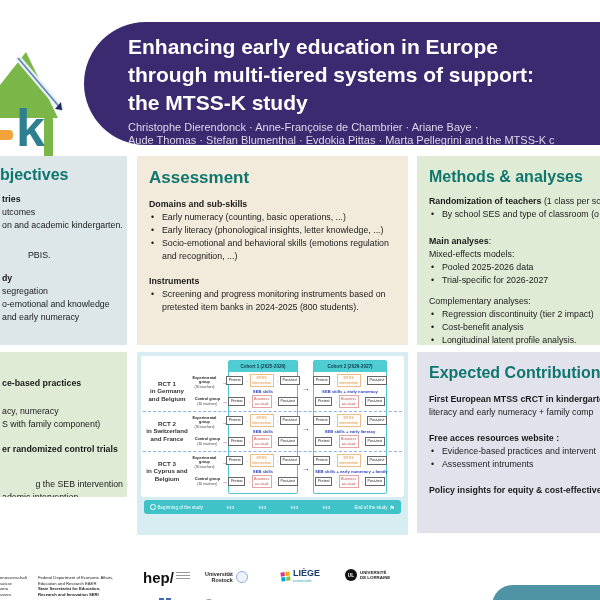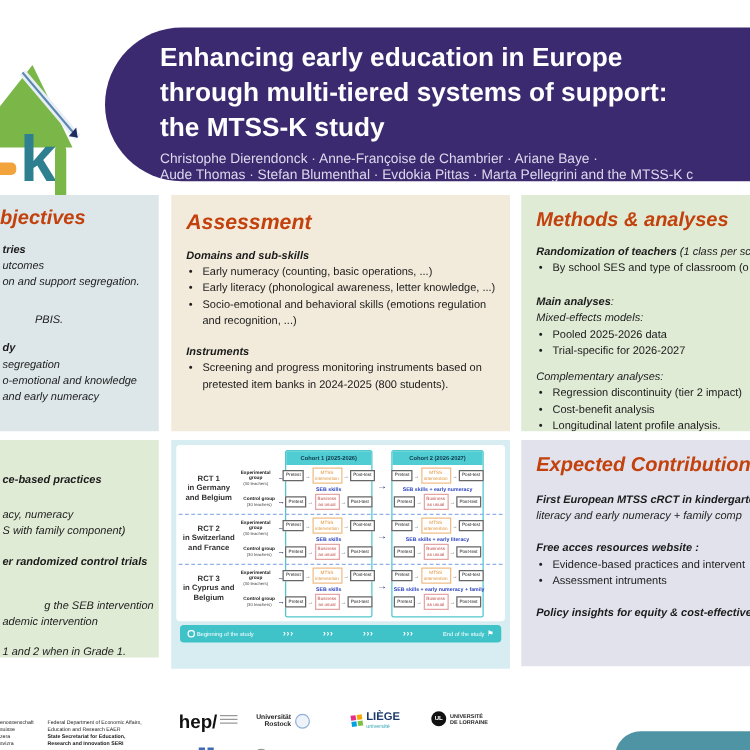--- a/index.html
+++ b/index.html
@@ -15,27 +15,27 @@
 
   
   #logo{position:absolute;left:0;top:46px;width:72px;height:128px;}
   #logo svg{overflow:hidden;}
   .logo-dash{position:absolute;left:-4px;top:84px;width:17px;height:10px;background:#f2a33c;border-radius:4px;}
   .logo-k{position:absolute;left:16px;top:56px;font-size:52px;font-weight:bold;color:#2e7f8f;line-height:52px;}
   .logo-green{position:absolute;left:44px;top:70px;width:9px;height:44px;background:#7ab648;border-radius:4px;}
 
   
   .sec{position:absolute;box-sizing:border-box;overflow:hidden;}
-  .sec-h{font-size:16px;font-weight:bold;color:#c2410c;white-space:nowrap;font-style:italic;}
-  .ln{font-size:8.8px;line-height:13px;white-space:nowrap;font-style:italic;}
+  .sec-h{font-size:16px;font-weight:bold;color:#0f766e;white-space:nowrap;}
+  .ln{font-size:8.8px;line-height:13px;white-space:nowrap;}
   .b{font-weight:bold;}
   #sec-objectives{left:0;top:156px;width:127px;height:189px;background:#dde6e9;padding:10px 4px 0 2px;}
   #sec-assessment{left:137px;top:156px;width:271px;height:189px;background:#f2ebdb;padding:12px 4px 0 12px;}
   #sec-methods{left:417px;top:156px;width:193px;height:189px;background:#e0ebd6;padding:12px 0 0 12px;}
-  #sec-interventions{left:0;top:352px;width:127px;height:174px;background:#e0ebd6;padding:25px 4px 0 2px;}
+  #sec-interventions{left:0;top:352px;width:127px;height:145px;background:#e0ebd6;padding:25px 4px 0 2px;}
   #sec-expected{left:417px;top:352px;width:193px;height:181px;background:#e2e2ed;padding:12px 0 0 12px;}
 
   .bullet{position:relative;padding-left:13px;font-size:8.8px;line-height:13px;}
   .bullet::before{content:"•";position:absolute;left:2px;}
   .bullet.nw{white-space:nowrap;}
 
   
   #sec-diagram{left:137px;top:352px;width:271px;height:183px;background:#d7edf2;padding:0;}
   #dg-panel{position:absolute;left:4px;top:4px;width:263px;height:141px;background:#fff;border-radius:3px;}
   .coh-frame{position:absolute;top:8px;height:134px;border:1px solid #4fc7cd;border-radius:2px;box-sizing:border-box;background:#fff;}
@@ -139,33 +139,33 @@
     <div class="title">through multi-tiered systems of support:</div>
     <div class="title">the MTSS-K study</div>
     <div class="authors">Christophe Dierendonck · Anne-Françoise de Chambrier · Ariane Baye ·</div>
     <div class="authors" style="margin-top:0;">Aude Thomas · Stefan Blumenthal · Evdokia Pittas · Marta Pellegrini and the MTSS-K c</div>
   </div>
 
   <div id="sec-objectives" class="sec">
     <div class="sec-h" style="margin-left:-2px;">bjectives</div>
     <div class="ln b" style="margin-top:9px;">tries</div>
     <div class="ln">utcomes</div>
-    <div class="ln">on and support segregation.</div>
+    <div class="ln">on and academic kindergarten.</div>
     <div class="ln" style="margin-top:17px;padding-left:26px;">PBIS.</div>
     <div class="ln b" style="margin-top:10px;">dy</div>
     <div class="ln">segregation</div>
     <div class="ln">o-emotional and knowledge</div>
     <div class="ln">and early numeracy</div>
   </div>
 
   <div id="sec-assessment" class="sec">
     <div class="sec-h" style="font-size:17px;">Assessment</div>
     <div class="ln b" style="margin-top:10px;">Domains and sub-skills</div>
     <div class="bullet">Early numeracy (counting, basic operations, ...)</div>
-    <div class="bullet">Early literacy (phonological awareness, letter knowledge, ...)</div>
+    <div class="bullet">Early literacy (phonological insights, letter knowledge, ...)</div>
     <div class="bullet">Socio-emotional and behavioral skills (emotions regulation and recognition, ...)</div>
     <div class="ln b" style="margin-top:12px;">Instruments</div>
     <div class="bullet">Screening and progress monitoring instruments based on pretested item banks in 2024-2025 (800 students).</div>
   </div>
 
   <div id="sec-methods" class="sec">
     <div class="sec-h">Methods &amp; analyses</div>
     <div class="ln" style="margin-top:9px;"><span class="b">Randomization of teachers </span><span>(1 class per sc</span></div>
     <div class="bullet nw">By school SES and type of classroom (o</div>
     <div class="ln" style="margin-top:14px;"><span class="b">Main analyses</span><span>:</span></div>

